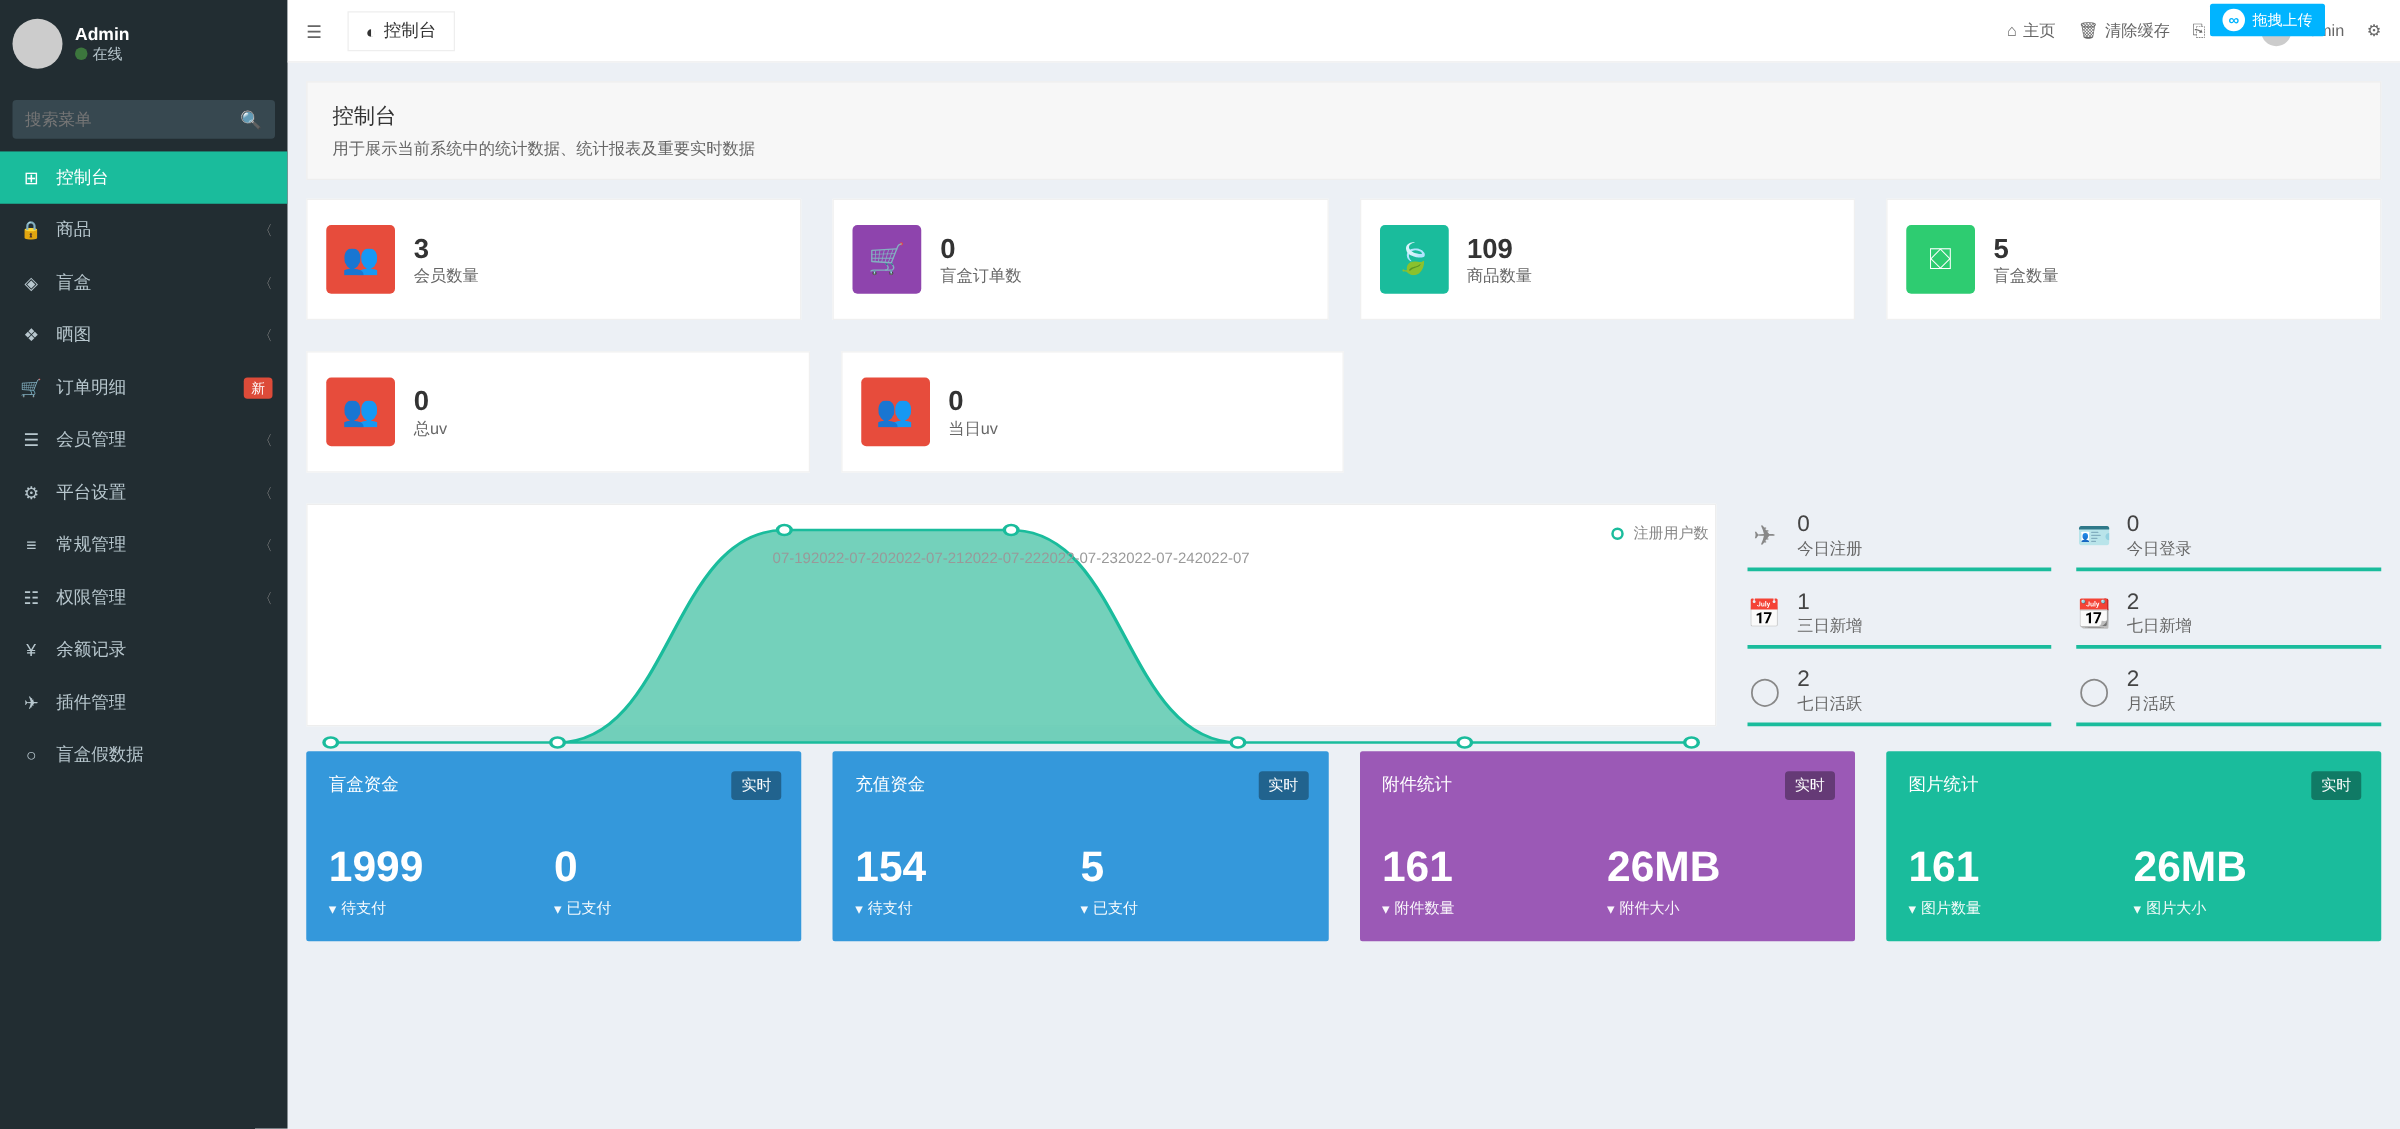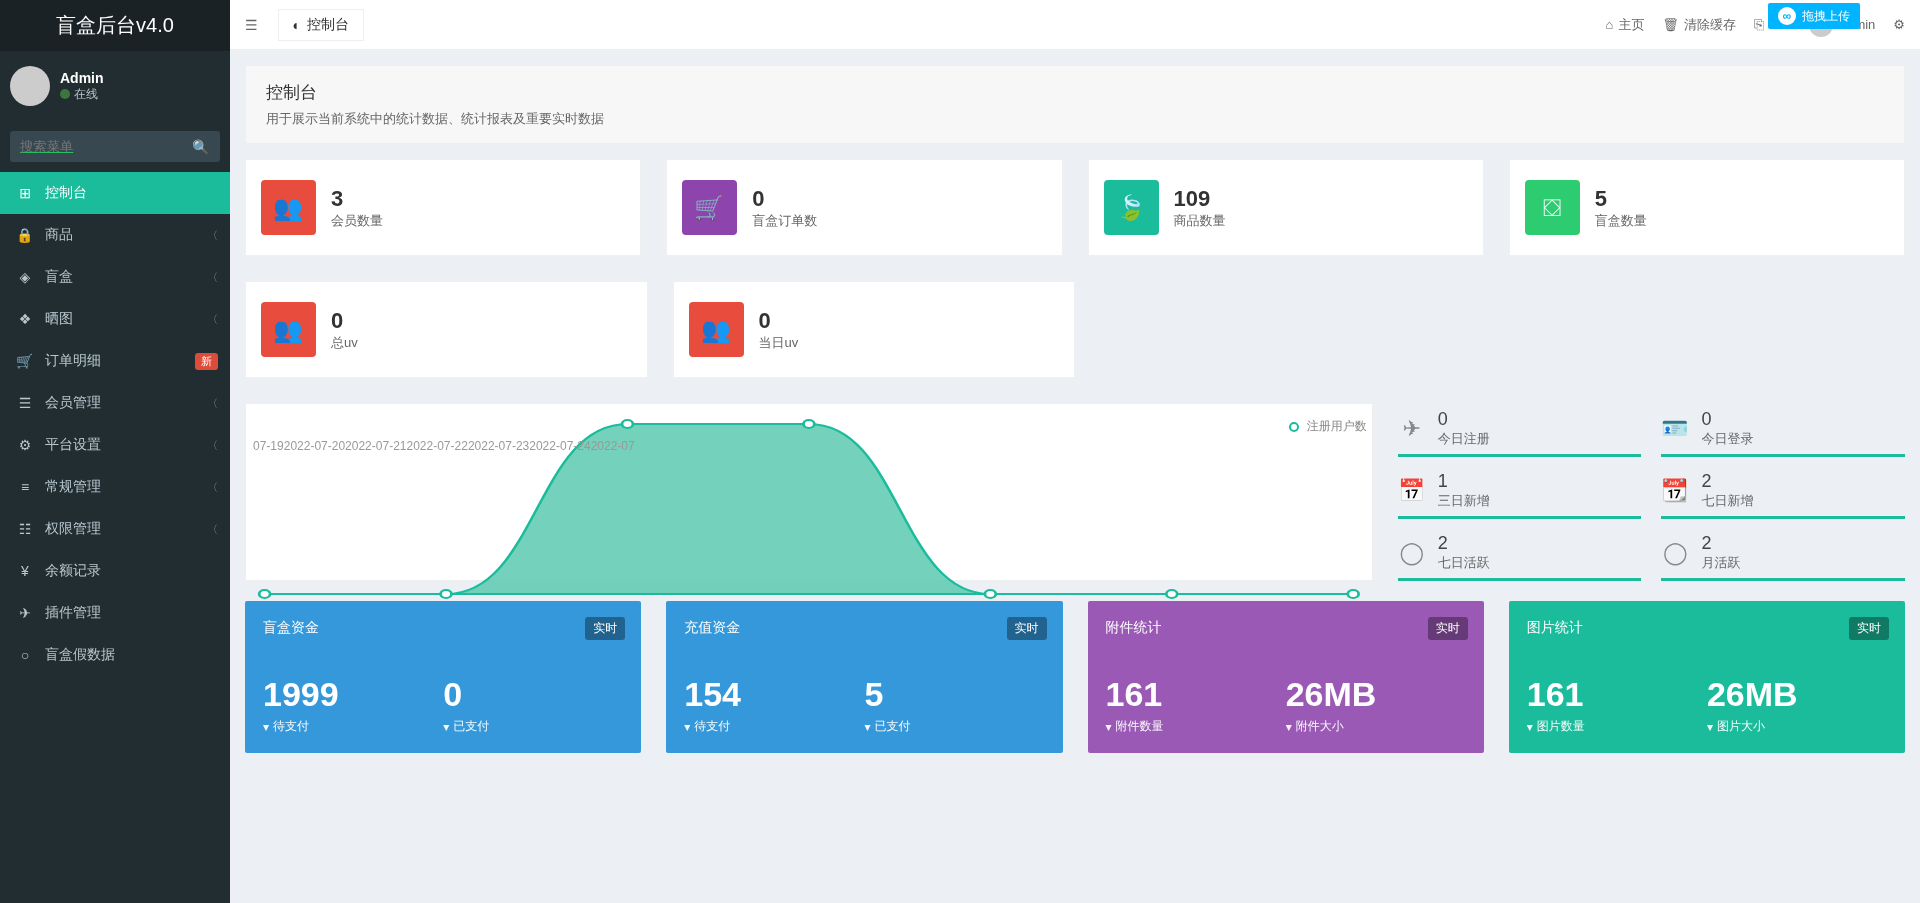--- a/index.html
+++ b/index.html
@@ -8,21 +8,21 @@
 
 
 .sidebar { width: 230px; background: #222d32; color: #b8c7ce; display: flex; flex-direction: column; }
 .brand { background: #1a2226; color: #fff; padding: 12px; font-size: 20px; font-weight: 400; text-align: center; }
 .user-panel { padding: 15px 10px; display: flex; align-items: center; gap: 10px; }
 .user-avatar { width: 40px; height: 40px; border-radius: 50%; background: #ccc; }
 .user-info .name { color: #fff; font-weight: 600; font-size: 14px; }
 .user-info .status { font-size: 12px; display: flex; align-items: center; gap: 4px; }
 .status-dot { width: 10px; height: 10px; border-radius: 50%; background: #3c763d; display: inline-block; }
 .search-box { padding: 10px; position: relative; }
-.search-box input { width: 100%; background: #374850; border: none; color: #22c55e; padding: 8px 32px 8px 10px; border-radius: 3px; text-decoration: underline; }
+.search-box input { width: 100%; background: #374850; border: none; color: #22c55e; padding: 8px 32px 8px 10px; border-radius: 3px; }
 .search-box .search-icon { position: absolute; right: 20px; top: 18px; color: #999; }
 .menu { list-style: none; flex: 1; overflow-y: auto; }
 .menu li { display: flex; align-items: center; padding: 12px 15px; cursor: pointer; position: relative; }
 .menu li.active { background: #1abc9c; color: #fff; }
 .menu li .mi { width: 20px; margin-right: 10px; text-align: center; }
 .menu li .chev { position: absolute; right: 12px; font-size: 11px; color: #888; }
 .menu li .badge-new { position: absolute; right: 12px; background: #dd4b39; color: #fff; font-size: 11px; padding: 1px 6px; border-radius: 3px; }
 
 
 .main { flex: 1; display: flex; flex-direction: column; overflow: hidden; }
@@ -76,21 +76,20 @@
 .cc-sub { font-size: 12px; display: flex; align-items: center; gap: 4px; margin-top: 4px; opacity: 0.95;}
 
 svg { display: block; }
 ::-webkit-scrollbar{width:8px;height:8px;}::-webkit-scrollbar-thumb{background:#bbb;border-radius:4px;}
 </style>
 </head>
 <body>
 
 <div class="wrapper">
   <aside class="sidebar">
-    <div class="brand">盲盒后台v4.0</div>
     <div class="user-panel">
       <div class="user-avatar"></div>
       <div class="user-info">
         <div class="name">Admin</div>
         <div class="status">
           <span class="status-dot"></span>
           <span>在线</span>
         </div>
       </div>
     </div>
@@ -254,21 +253,21 @@
                 <circle cx="410" cy="10" r="4" fill="#fff" stroke="#1abc9c" stroke-width="2"></circle>
                 <circle cx="543.3333333333334" cy="180" r="4" fill="#fff" stroke="#1abc9c" stroke-width="2"></circle>
                 <circle cx="676.6666666666666" cy="180" r="4" fill="#fff" stroke="#1abc9c" stroke-width="2"></circle>
                 <circle cx="810" cy="180" r="4" fill="#fff" stroke="#1abc9c" stroke-width="2"></circle>
               </g>
           </svg>
           <div class="chart-legend">
             <span style="display:inline-block;width:10px;height:10px;border:2px solid #1abc9c;border-radius:50%;background:#fff;vertical-align:middle;margin-right:4px;"></span>
             <span>注册用户数</span>
           </div>
-          <div id="xlabels" style="display:flex;justify-content:flex-start;padding:4px 2px 0;font-size:12px;color:#999;">
+          <div id="xlabels" style="display:flex;justify-content:center;padding:4px 2px 0;font-size:12px;color:#999;">
               <span>07-19</span>
               <span>2022-07-20</span>
               <span>2022-07-21</span>
               <span>2022-07-22</span>
               <span>2022-07-23</span>
               <span>2022-07-24</span>
               <span>2022-07</span>
             </div>
         </div>
         <div class="side-stats" id="sideStats">

